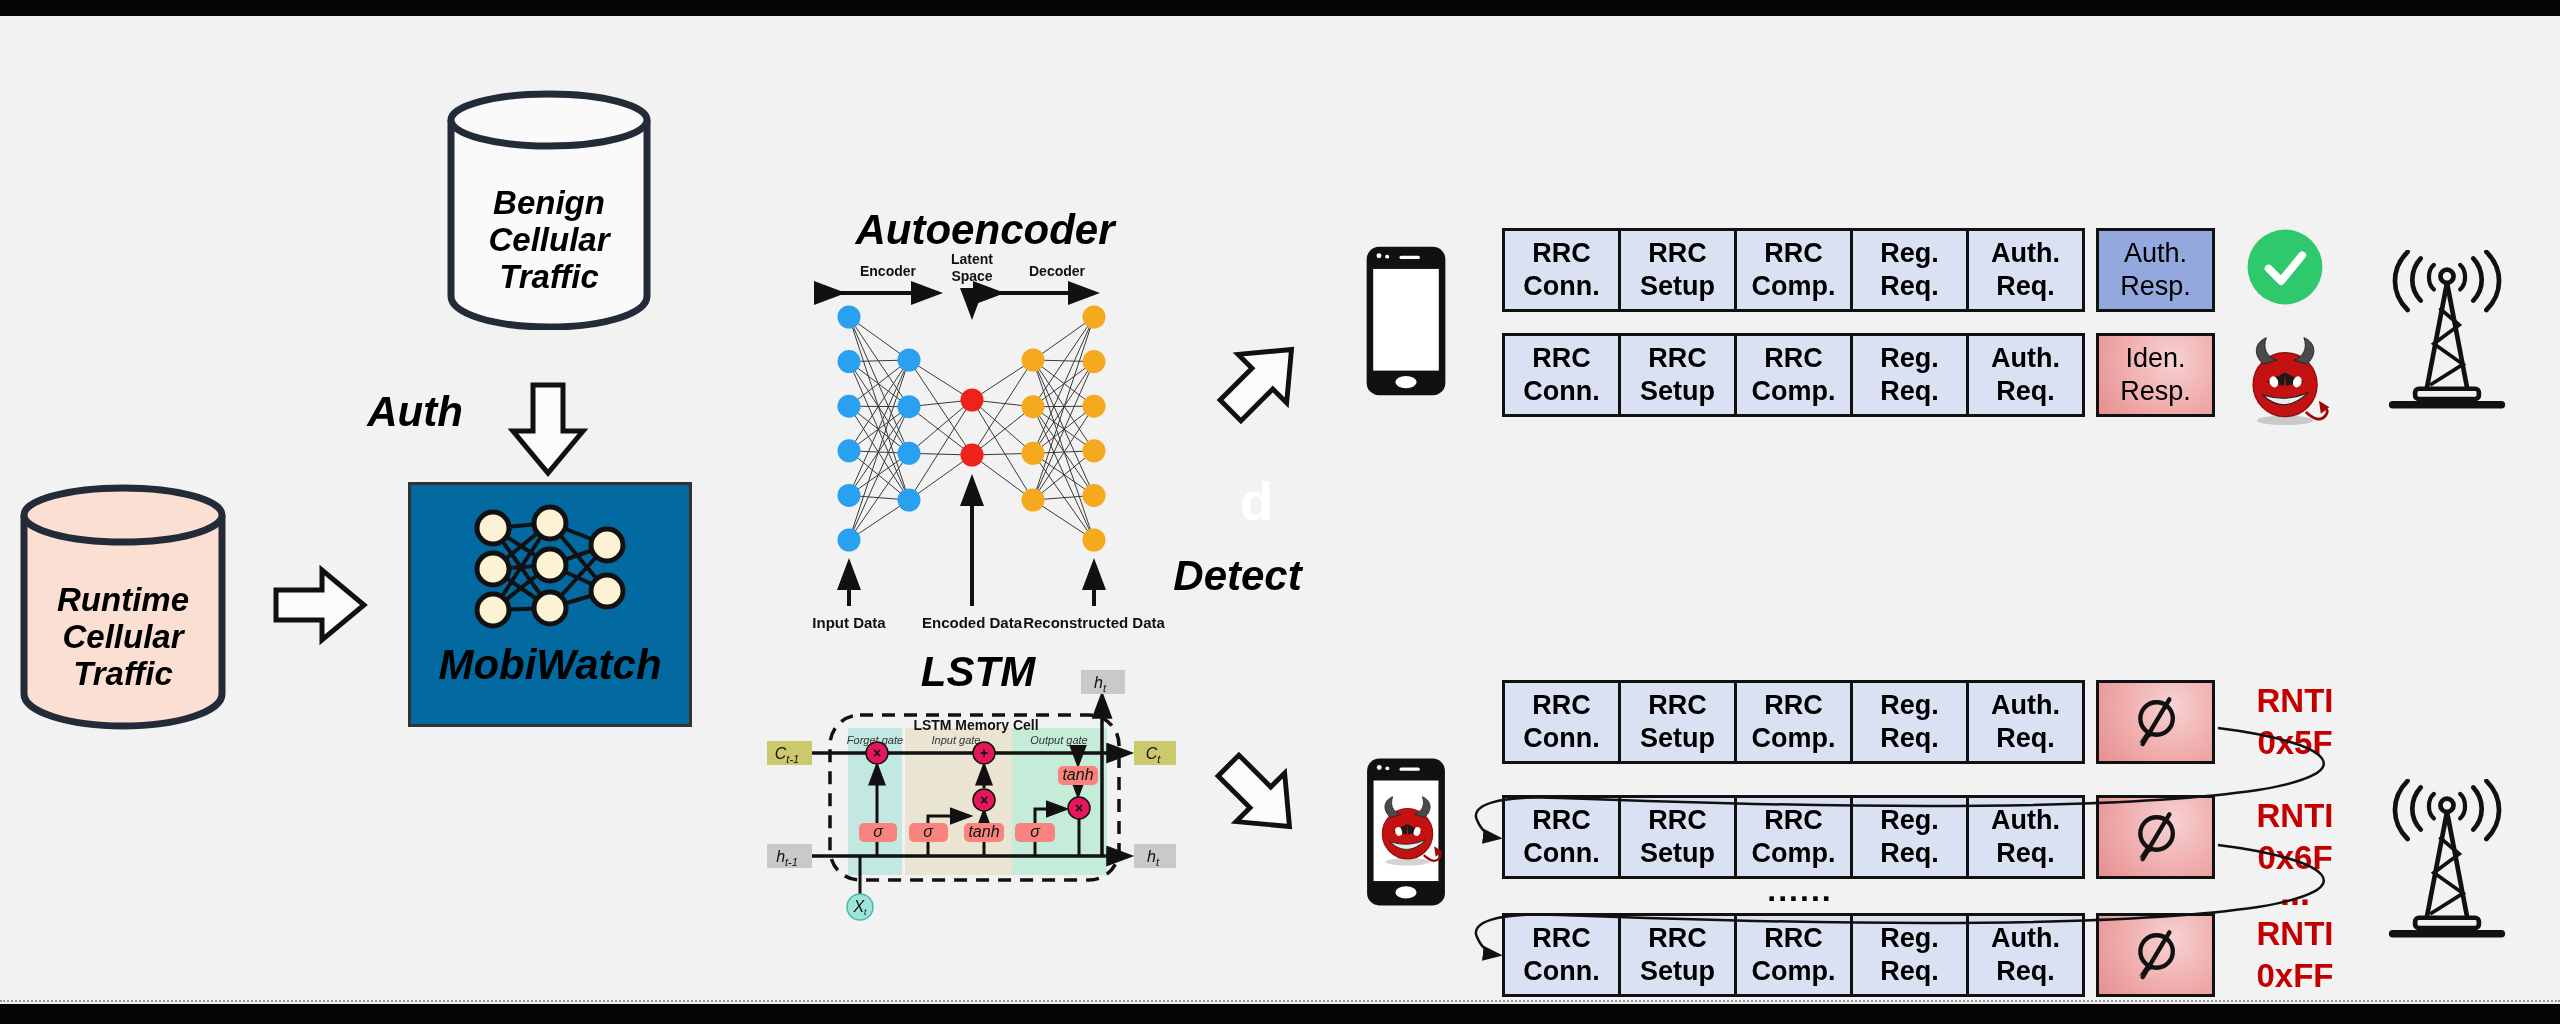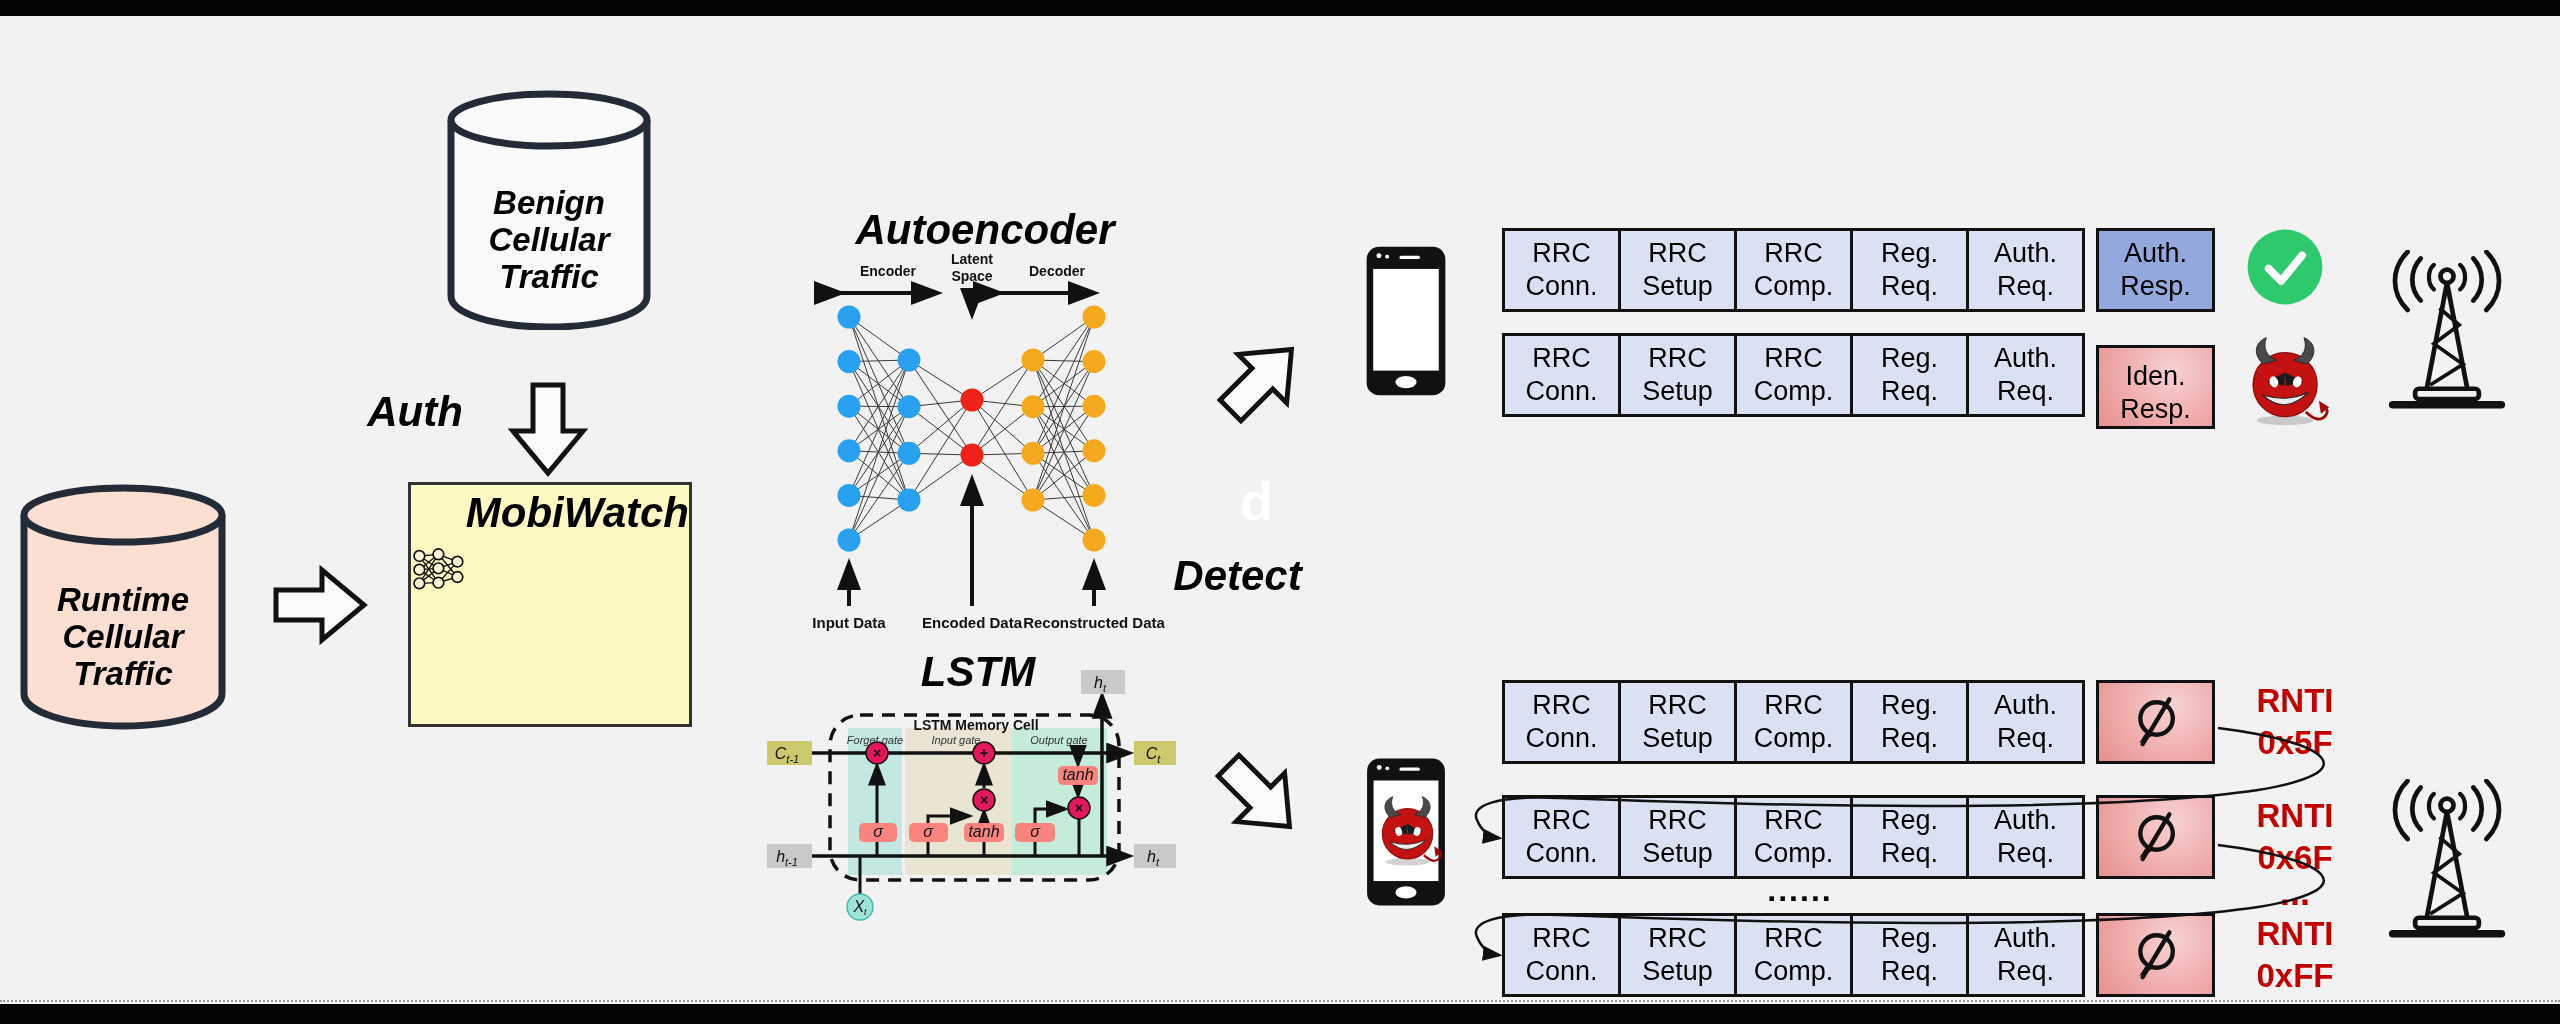--- a/index.html
+++ b/index.html
@@ -2,36 +2,36 @@
 <html><head>
 <meta charset="utf-8">
 <style>
   html,body{margin:0;padding:0;background:#e8e8e8;}
   #canvas{position:relative;width:2560px;height:1024px;background:#f2f2f2;overflow:hidden;
           font-family:"Liberation Sans","DejaVu Sans",sans-serif;color:#000;}
   .abs{position:absolute;}
   .bar{position:absolute;left:0;width:2560px;background:#050505;}
   .flow-title{font-style:italic;font-weight:bold;font-size:42px;text-align:center;letter-spacing:0;}
   
-  .msg-row{position:absolute;width:585px;height:84px;}
+  .msg-row{position:absolute;width:585px;height:84px;font-weight:bold;}
   .msg-box{position:absolute;top:0;width:119px;height:84px;background:#d9e1f3;border:3px solid #111;
            box-sizing:border-box;display:flex;flex-direction:column;align-items:center;justify-content:center;
            font-size:27px;line-height:33px;}
   .final-box{position:absolute;width:119px;height:84px;border:3px solid #111;box-sizing:border-box;
              display:flex;flex-direction:column;align-items:center;justify-content:center;
              font-size:27px;line-height:33px;}
   .final-benign{background:#93a9de;}
   .final-attack{background:radial-gradient(circle at 65% 30%, #f7d2d2 0%, #f0afaf 50%, #e68f8f 100%);}
   .rnti{position:absolute;width:150px;text-align:center;color:#c30000;font-weight:bold;font-size:33px;line-height:42px;}
   .dots-black{position:absolute;font-weight:bold;font-size:32px;letter-spacing:2px;text-align:center;}
   .dots-red{position:absolute;color:#c30000;font-weight:bold;font-size:36px;text-align:center;}
   .block-arrow{position:absolute;}
   .cyl-line{font-style:italic;font-weight:bold;font-size:33px;text-anchor:middle;fill:#000;}
-  #mobiwatch-box{position:absolute;left:408px;top:482px;width:284px;height:245px;background:#fef9c3;
-                 border:3px solid #333;box-sizing:border-box;display:flex;flex-direction:row;}
+  #mobiwatch-box{position:absolute;left:408px;top:482px;width:284px;height:245px;background:#0369a1;
+                 border:3px solid #333;box-sizing:border-box;display:flex;flex-direction:column;align-items:center;}
   #mobiwatch-label{font-style:italic;font-weight:bold;font-size:42px;margin-top:4px;}
   #watermark-d{position:absolute;left:1240px;top:470px;color:#ffffff;font-weight:bold;font-size:54px;}
   .ae-label{font-weight:bold;font-size:14px;text-anchor:middle;fill:#111;}
   .ae-big{font-weight:bold;font-size:15px;text-anchor:middle;fill:#111;}
   .lstm-gate{font-style:italic;font-size:11px;text-anchor:middle;fill:#333;}
   .lstm-sub{font-style:italic;font-size:16px;text-anchor:middle;fill:#111;}
   .lstm-op{font-weight:bold;font-size:14px;text-anchor:middle;fill:#111;}
   svg{display:block;}
 </style>
 </head>
@@ -384,21 +384,21 @@
       </div>
       <div class="msg-box" style="left: 348px;">
         <span>Reg.</span>
         <span>Req.</span>
       </div>
       <div class="msg-box" style="left: 464px;">
         <span>Auth.</span>
         <span>Req.</span>
       </div>
     </div>
-  <div class="final-box final-attack" style="left:2096px;top:345px;justify-content:flex-end;">
+  <div class="final-box final-attack" style="left:2096px;top:333px;">
     <span>Iden.</span>
     <span>Resp.</span>
   </div>
   <svg class="abs" style="left:2240px;top:333px;" width="94" height="94" viewBox="0 0 100 100">
       <use href="#devil-icon"></use>
     </svg>
 
   <svg class="abs" style="left:2372px;top:248px;" width="150" height="168" viewBox="0 0 160 175">
       <use href="#tower-icon"></use>
     </svg>

